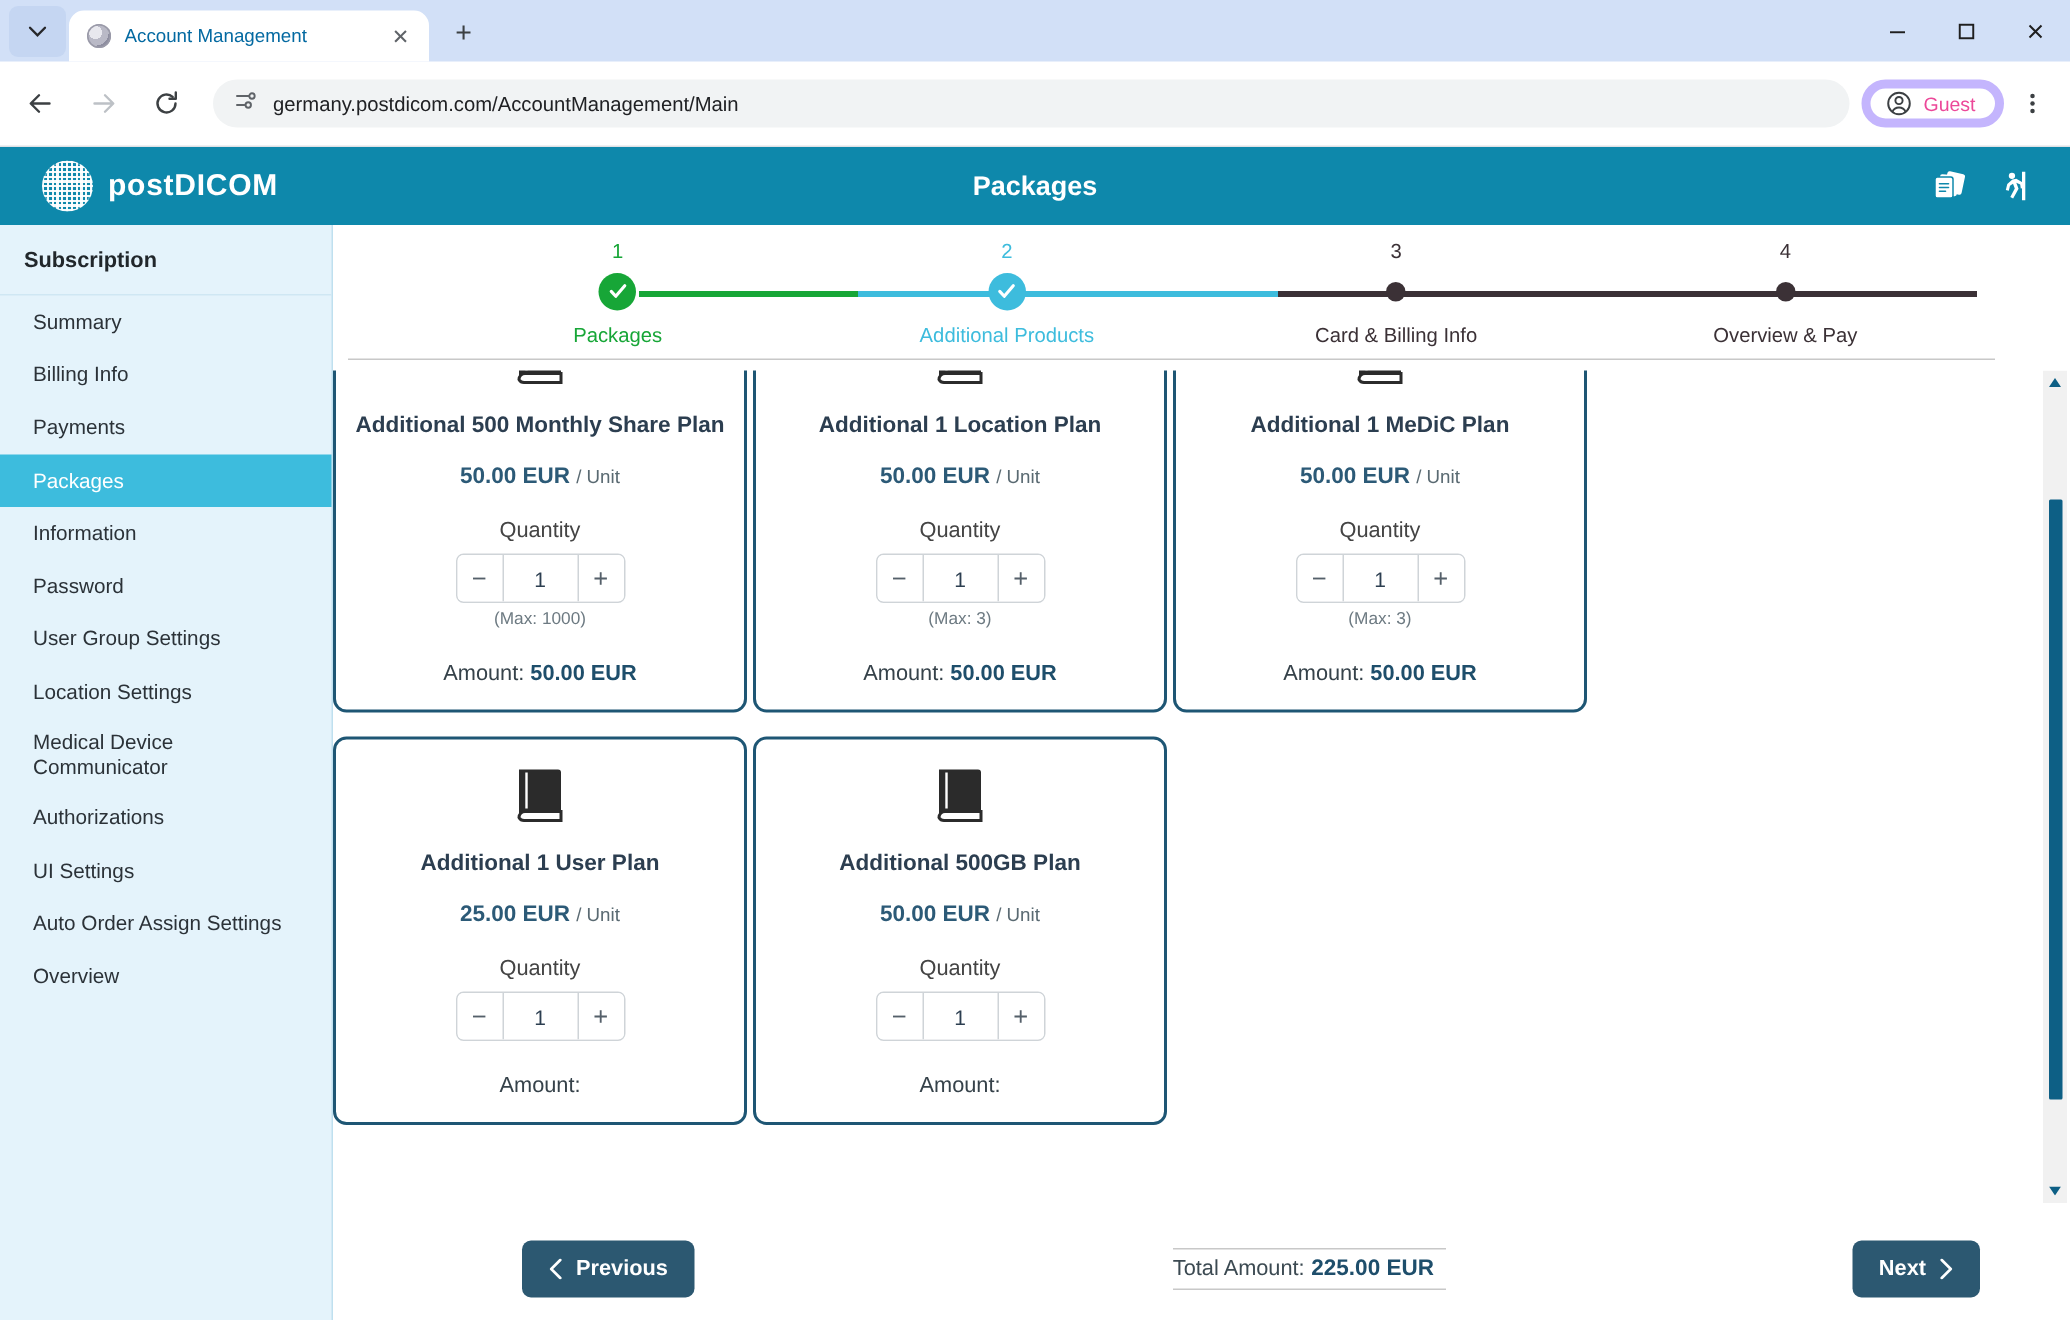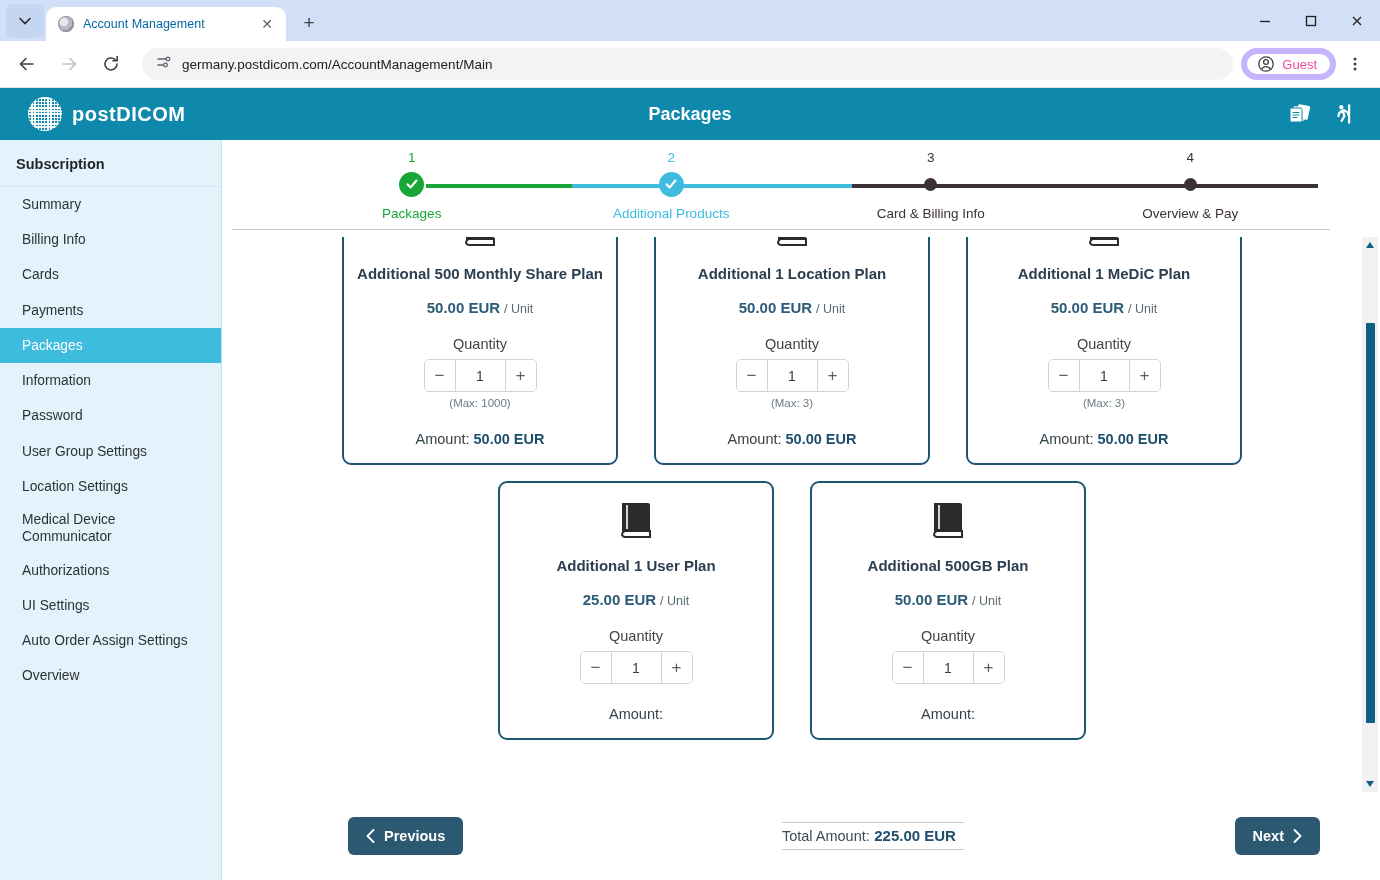--- a/index.html
+++ b/index.html
@@ -40,21 +40,21 @@
   .newtab {
     width: 30px; height: 30px; margin: 0 0 3px 8px; border-radius: 50%;
     display:flex; align-items:center; justify-content:center; font-size: 19px; color:#3c4043;
   }
   .winbtns { position:absolute; right:0; top:0; height: 41px; display:flex; align-items:center; }
   .winbtn { width: 46px; height: 41px; display:flex; align-items:center; justify-content:center;
             color:#1f1f1f; }
   .winbtn svg { display:block; }
 
   .toolbar {
-    height: 47px; background: #ffffff; display:flex; align-items:center;
+    height: 57px; background: #ffffff; display:flex; align-items:center;
     gap: 0px; padding: 0 10px; border-bottom: 1px solid #dfe1e5;
   }
   .navbtn { width: 34px; height: 34px; margin-right: 8px; display:flex; align-items:center;
             justify-content:center; color:#3c4043; }
   .navbtn.disabled { color: #bdc1c6; }
   .omnibox {
     flex: 1 1 auto; height: 32px; background: #f1f3f4; border-radius: 16px;
     display:flex; align-items:center; padding: 0 14px; gap: 10px; margin: 0 8px 0 6px;
   }
   .omnibox-url { font-size: 13.5px; color: #202124; white-space: nowrap; }
@@ -128,21 +128,21 @@
   .stepper-sep { height:1px; background:#c8c8c8; margin: 8px 50px 0 10px; }
 
   
   .scrollarea {
     position:absolute; top: 97px; left: 0; right: 0; bottom: 88px;
     overflow: hidden; background:#fff;
   }
   .cards-viewport { position:absolute; left:0; right: 18px; top: 0; bottom: 0; overflow:hidden; }
   .cards-inner { position:absolute; top: -48px; left: 0; right: 0; }
 
-  .card-row { display:flex; justify-content:center; gap: 36px; margin-bottom: 16px; }
+  .card-row { display:flex; gap: 4px; margin-bottom: 16px; }
   .pcard {
     width: 276px; border: 2px solid #1e5674; border-radius: 9px; background:#fff;
     padding: 18px 12px 16px 12px; text-align:center;
   }
   .pcard-icon { display:flex; justify-content:center; margin-bottom: 16px; }
   .pcard-title { font-size: 15px; font-weight: 700; color:#2c3e50; margin-bottom: 17px; }
   .pcard-price { font-size: 14.5px; color:#2c5a77; margin-bottom: 20px; }
   .pcard-price b { font-weight: 700; font-size: 15px; }
   .pcard-price span { color:#5a6a72; font-size: 12.5px; font-weight: 400; }
   .qty-label { font-size: 14.5px; color:#444; margin-bottom: 7px; }
@@ -291,21 +291,20 @@
         </span>
       </div>
     </div>
 
     <div class="body-row">
 
       <div class="sidebar">
         <div class="side-group">Subscription</div>
         <div class="side-item">Summary</div>
         <div class="side-item">Billing Info</div>
-        <div class="side-item">Cards</div>
         <div class="side-item">Payments</div>
         <div class="side-item active">Packages</div>
 
         <div class="side-item">Information</div>
         <div class="side-item">Password</div>
         <div class="side-item">User Group Settings</div>
         <div class="side-item">Location Settings</div>
         <div class="side-item two-line" style="max-width:150px">Medical Device Communicator</div>
         <div class="side-item">Authorizations</div>
         <div class="side-item">UI Settings</div>

